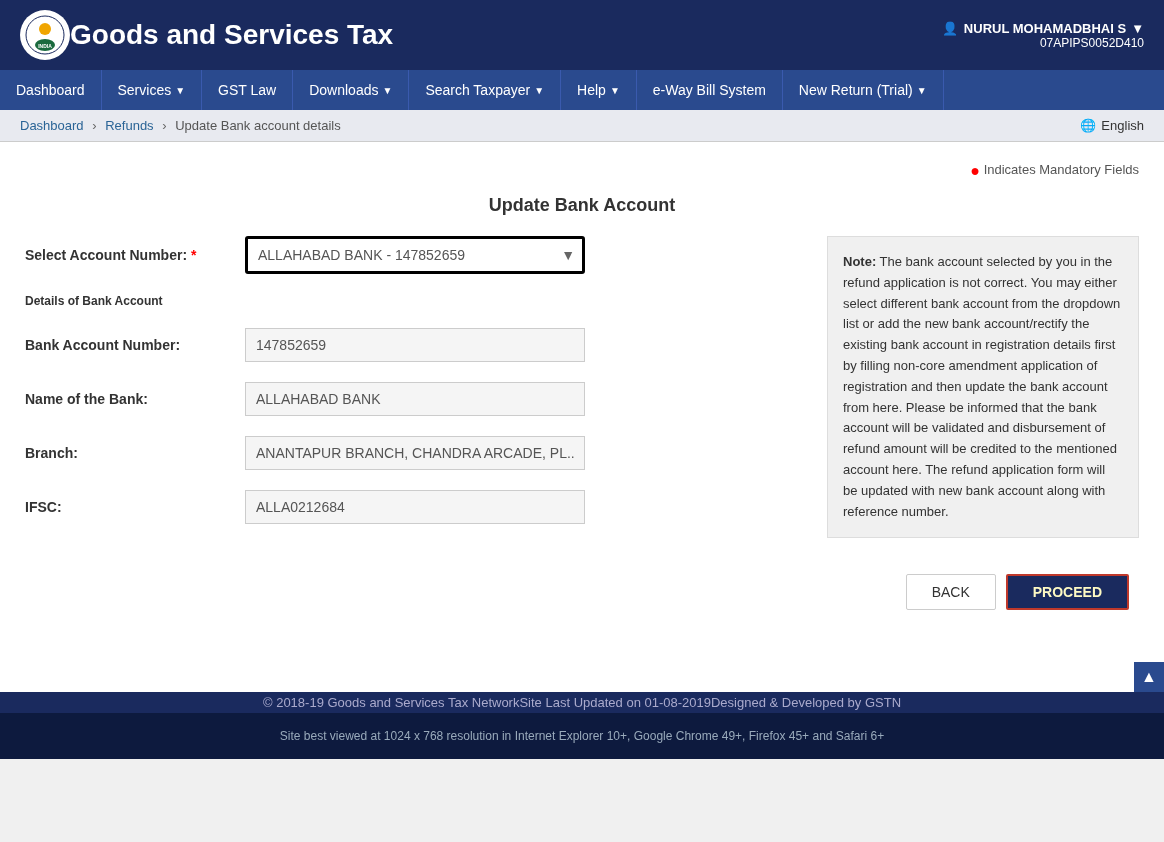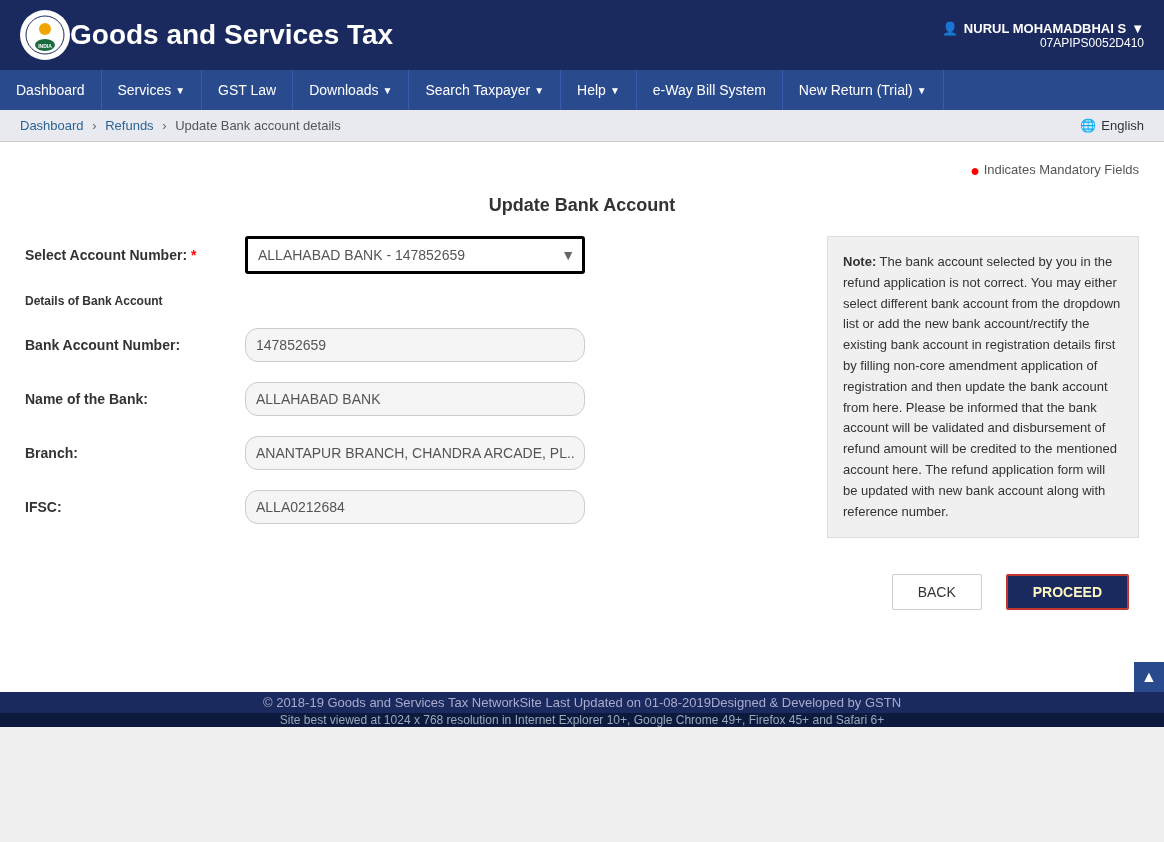--- a/index.html
+++ b/index.html
@@ -146,21 +146,21 @@
       border: 1px solid #ccc;
       border-radius: 3px;
       font-size: 14px;
       color: #555;
       background: #fff;
     }
     .form-control-readonly {
       width: 340px;
       padding: 8px 10px;
       border: 1px solid #ccc;
-      border-radius: 13px;
+      border-radius: 0;
       font-size: 14px;
       color: #555;
       background: #f5f5f5;
     }
     .select-wrapper {
       position: relative;
       width: 340px;
     }
     .select-wrapper select {
       width: 100%;
@@ -209,21 +209,21 @@
       font-size: 12px;
       font-weight: bold;
       color: #333;
       margin-bottom: 20px;
       margin-top: 10px;
     }
 
     .action-row {
       display: flex;
       justify-content: flex-end;
-      gap: 24px;
+      gap: 10px;
       margin-top: 30px;
       padding-right: 10px;
     }
     .btn-back {
       padding: 8px 25px;
       border: 1px solid #ccc;
       background: #fff;
       color: #333;
       font-size: 14px;
       cursor: pointer;
@@ -246,21 +246,21 @@
       color: #aac;
       padding: 3px 25px;
       display: flex;
       justify-content: center;
       align-items: center;
       font-size: 13px;
     }
     .footer-bottom {
       background: #0d1a3e;
       color: #99aabb;
-      padding: 0 20px;
+      padding: 16px 20px;
       font-size: 12px;
       text-align: center;
     }
 
     .scroll-top {
       position: absolute;
       right: 0;
       bottom: 0;
       background: #2a4a8e;
       color: #fff;

